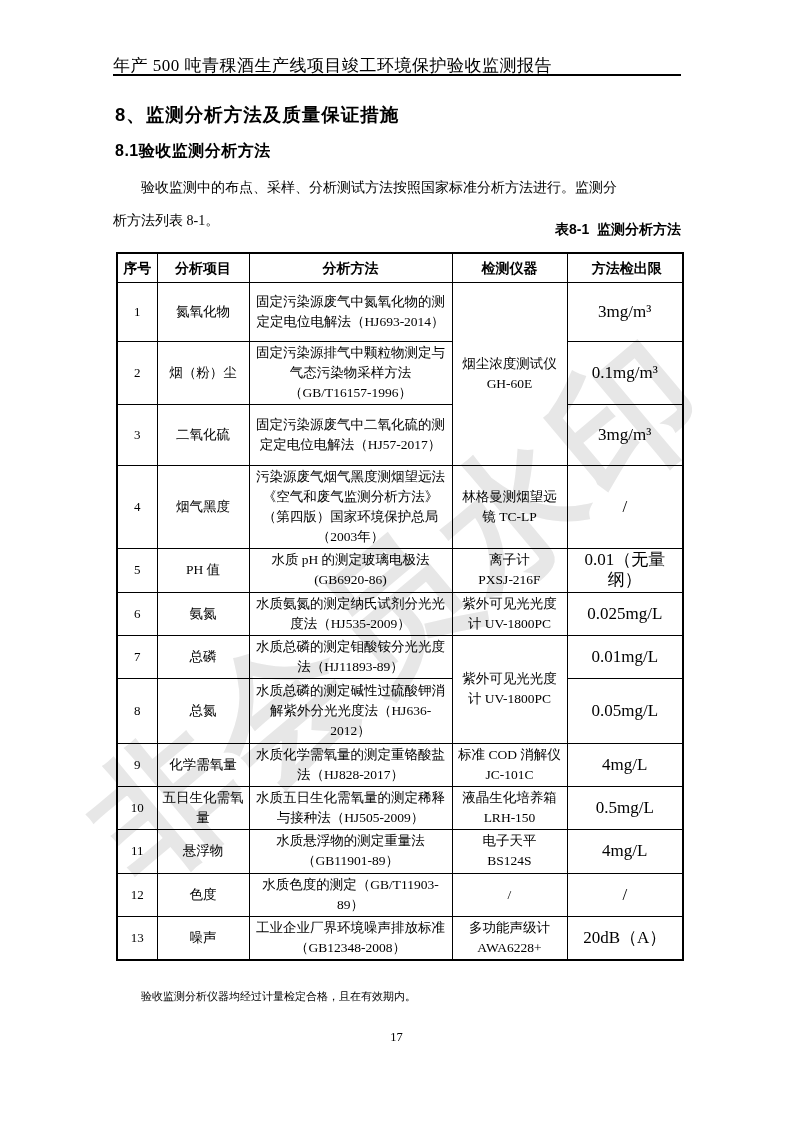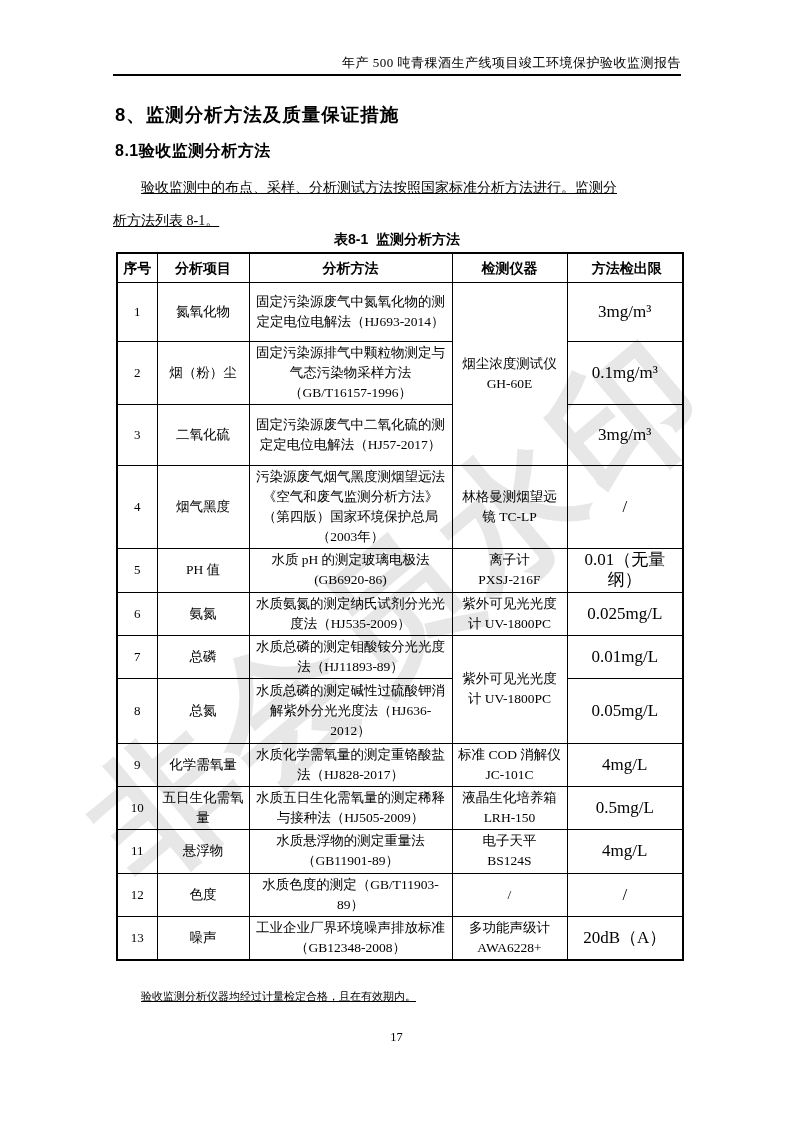--- a/index.html
+++ b/index.html
@@ -22,21 +22,21 @@
     font-size: 142px; font-weight: bold;
     letter-spacing: 8px;
     color: #e7e7e7;
     white-space: nowrap;
     font-family: "Liberation Sans", "DejaVu Sans", sans-serif;
     user-select:none;
   }
 
   .running-header {
     position:absolute; left:113px; top:54px; width:568px;
-    text-align:right; font-size:13px; letter-spacing:0.5px;
+    text-align:left; font-size:17px; letter-spacing:0.5px;
   }
   .header-rule {
     position:absolute; left:113px; top:74px; width:568px;
     border-top:2px solid #000; height:0;
   }
 
   .h1 {
     position:absolute; left:115px; top:102px; width:568px;
     font-size:18.5px; font-weight:bold; letter-spacing:1px;
     font-family: "Liberation Sans", "DejaVu Sans", sans-serif;
@@ -46,28 +46,27 @@
     font-size:16px; font-weight:bold; letter-spacing:0.5px;
     font-family: "Liberation Sans", "DejaVu Sans", sans-serif;
   }
   .h2-method { top:141px; }
   .h2-instrument { top:952px; }
 
   .para {
     position:absolute; left:113px;
     font-size:14px; line-height:33px;
     text-indent:28px;
-    text-decoration:underline;
   }
   .para-method { top:171px; width:512px; }
   .para-instrument { top:980px; width:568px; font-size:11px; }
 
   .table-title {
-    position:absolute; left:113px; top:231px; width:568px;
-    text-align:center; font-size:14px; font-weight:bold;
+    position:absolute; left:113px; top:221px; width:568px;
+    text-align:right; font-size:14px; font-weight:bold;
     white-space: pre;
     font-family: "Liberation Sans", "DejaVu Sans", sans-serif;
   }
 
   table.mtable {
     position:absolute; left:116px; top:252px;
     width:566px;
     border-collapse:collapse;
     table-layout:fixed;
     border:2px solid #000;

